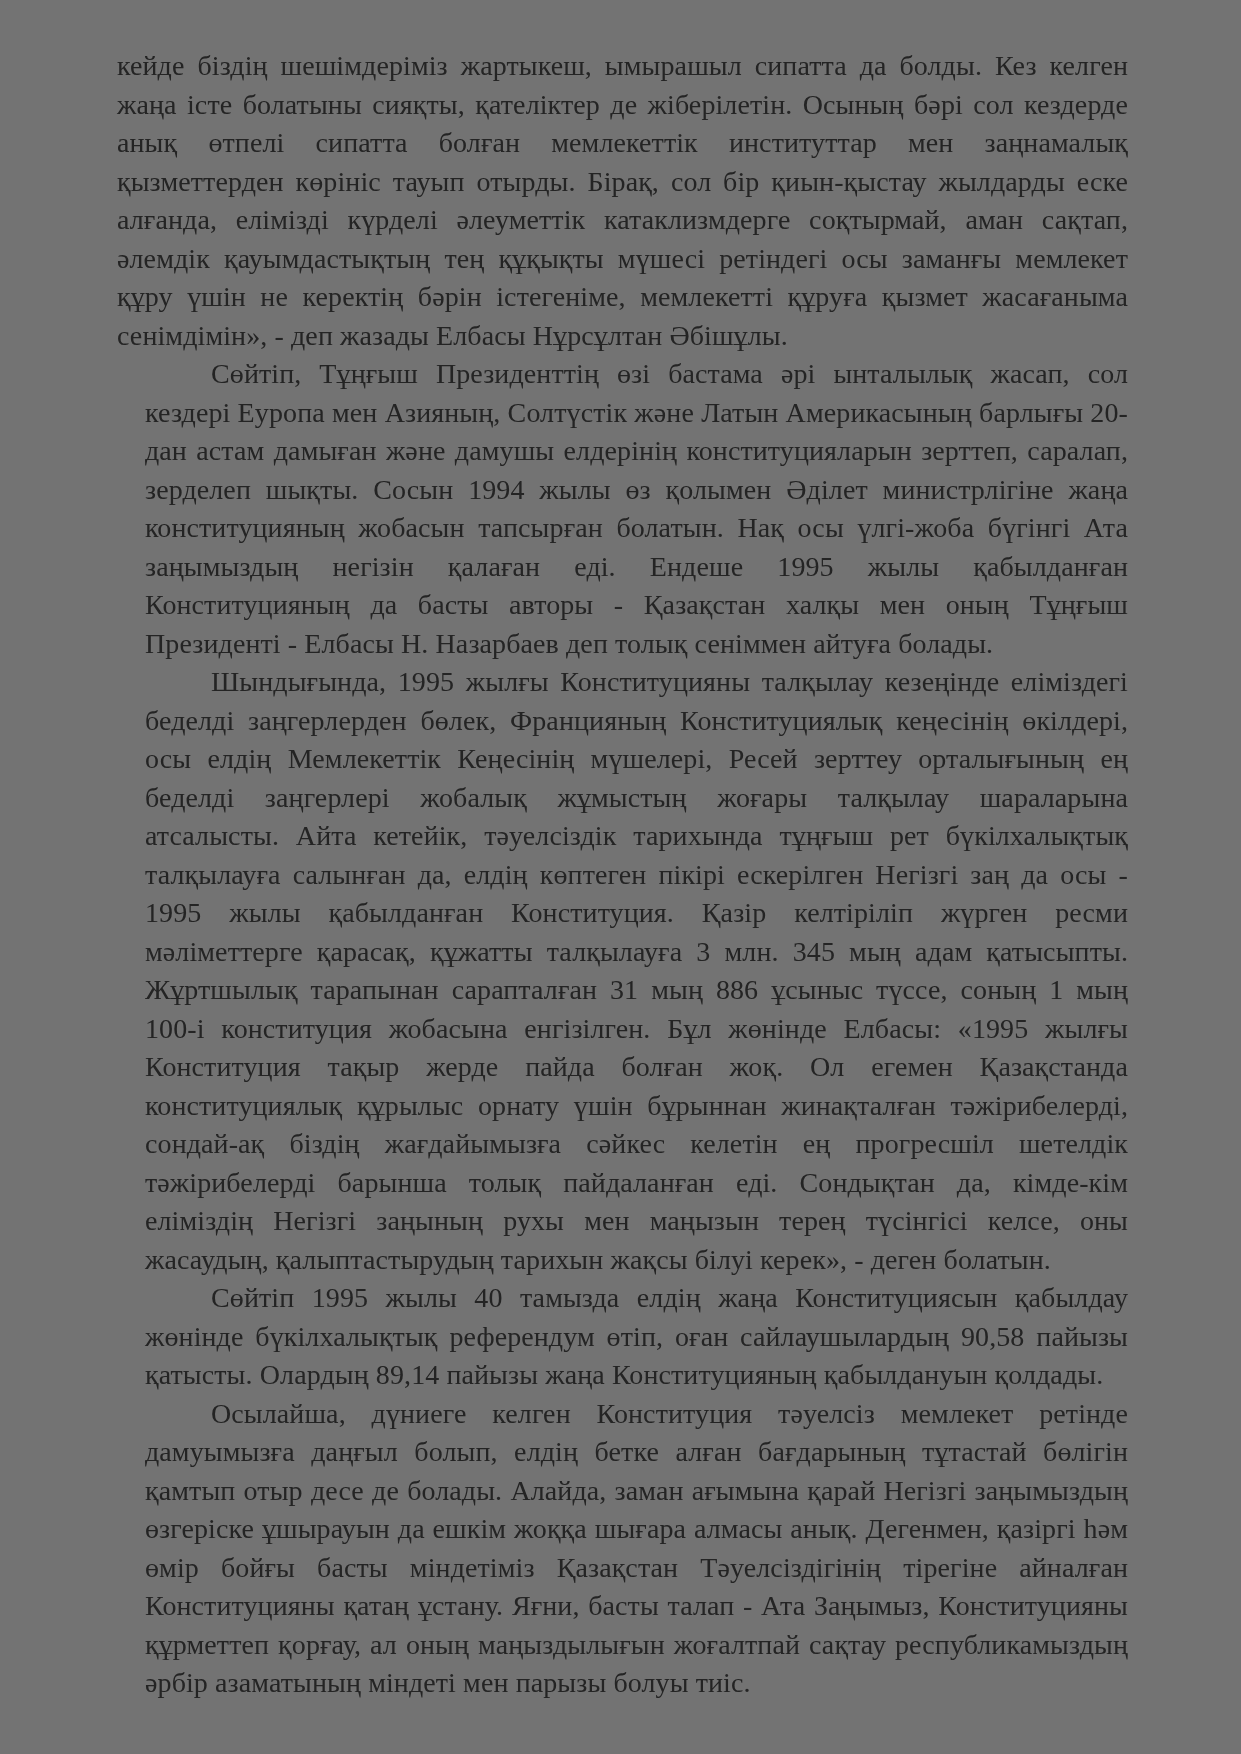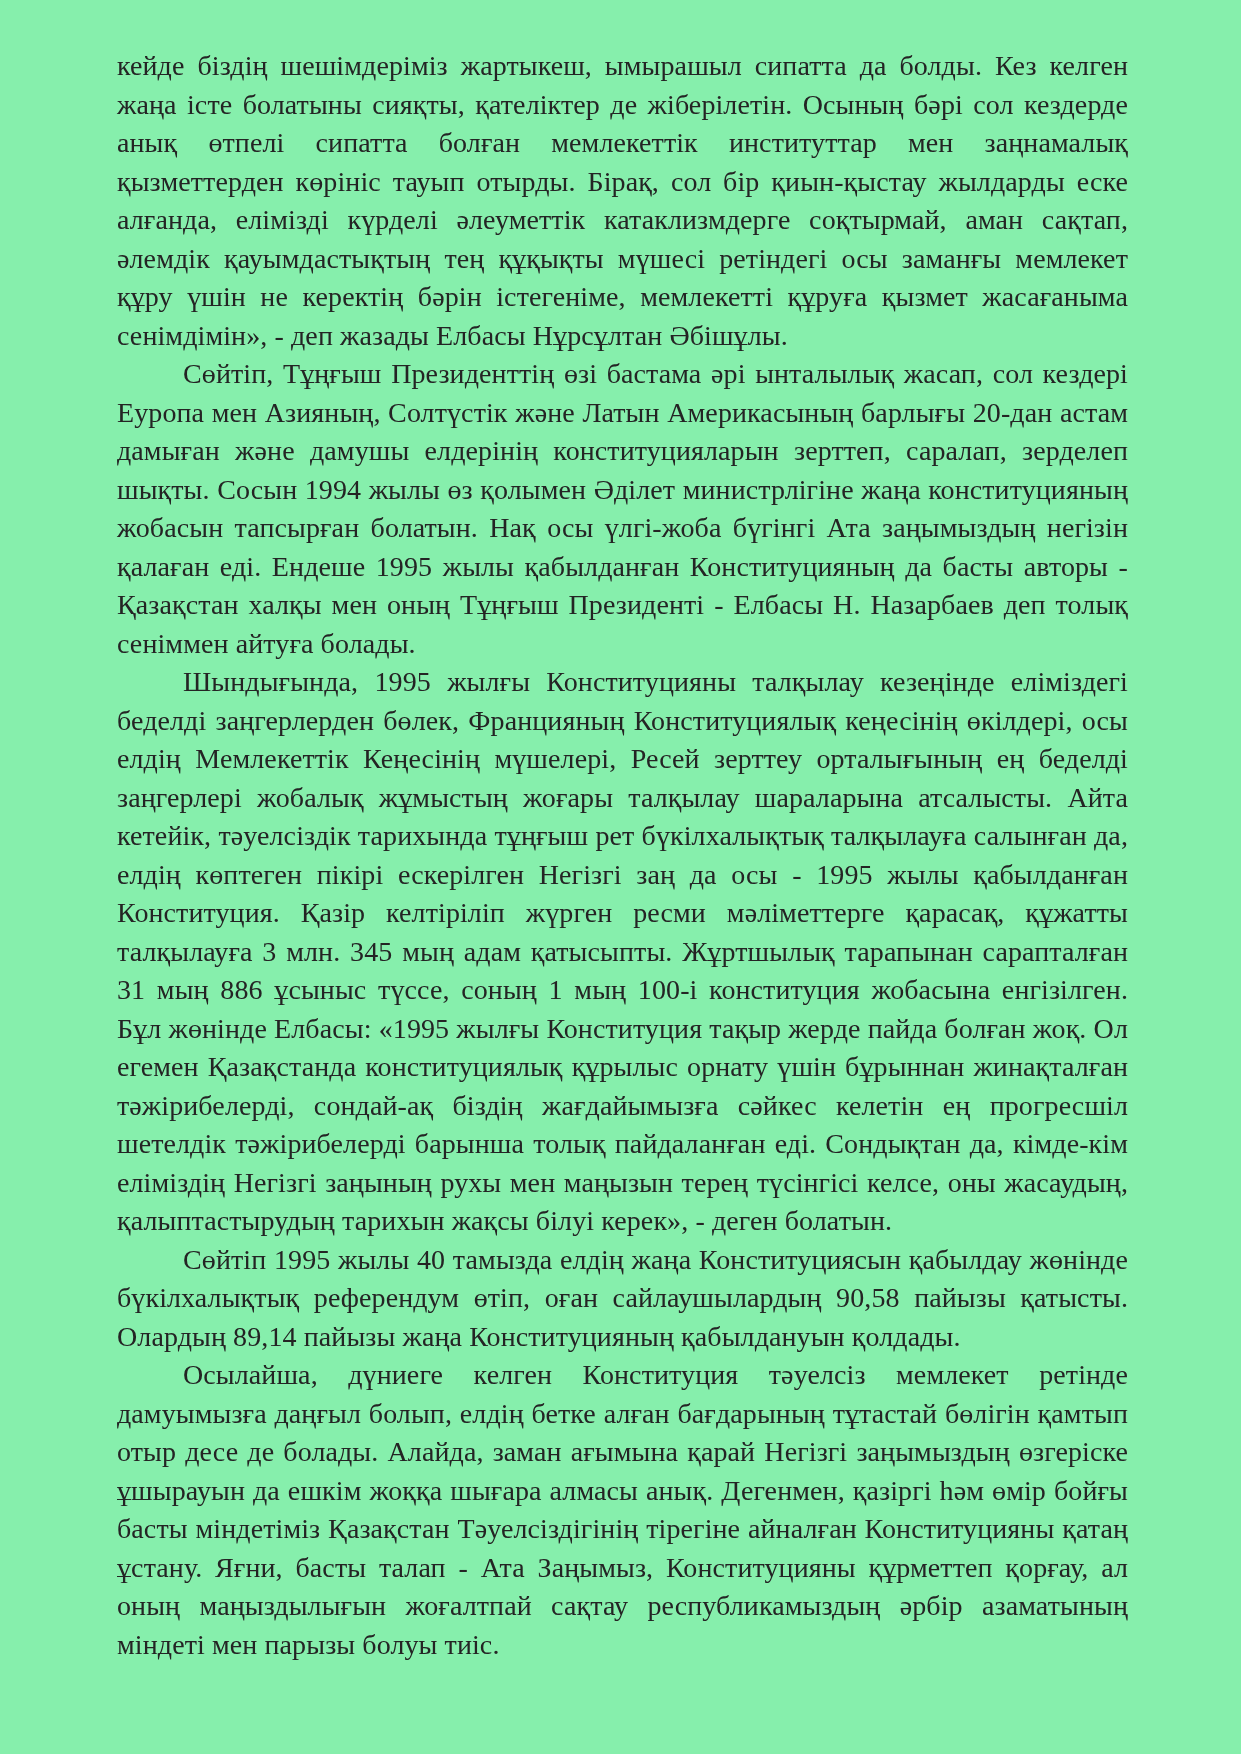--- a/index.html
+++ b/index.html
@@ -9,34 +9,35 @@
   }
   body {
     width: 1241px;
     height: 1754px;
     overflow: hidden;
   }
   .page {
     box-sizing: border-box;
     width: 1241px;
     height: 1754px;
-    background: #86efac;
+    background: #737373;
     padding: 47px 113px 0 117px;
   }
   .para {
     margin: 0;
     font-family: "Liberation Serif", "DejaVu Serif", serif;
     font-size: 28px;
     line-height: 38.5px;
     color: #242424;
     text-align: justify;
     letter-spacing: 0.1px;
   }
   .para.indent {
     text-indent: 66px;
+    margin-left: 28px;
   }
 </style>
 </head>
 <body>
 
 <div class="page">
   <p class="para">кейде біздің шешімдеріміз жартыкеш, ымырашыл сипатта да болды. Кез келген жаңа істе болатыны сияқты, қателіктер де жіберілетін. Осының бәрі сол кездерде анық өтпелі сипатта болған мемлекеттік институттар мен заңнамалық қызметтерден көрініс тауып отырды. Бірақ, сол бір қиын-қыстау жылдарды еске алғанда, елімізді күрделі әлеуметтік катаклизмдерге соқтырмай, аман сақтап, әлемдік қауымдастықтың тең құқықты мүшесі ретіндегі осы заманғы мемлекет құру үшін не керектің бәрін істегеніме, мемлекетті құруға қызмет жасағаныма сенімдімін», - деп жазады Елбасы Нұрсұлтан Әбішұлы.</p>
   <p class="para indent">Сөйтіп, Тұңғыш Президенттің өзі бастама әрі ынталылық жасап, сол кездері Еуропа мен Азияның, Солтүстік және Латын Америкасының барлығы 20-дан астам дамыған және дамушы елдерінің конституцияларын зерттеп, саралап, зерделеп шықты. Сосын 1994 жылы өз қолымен Әділет министрлігіне жаңа конституцияның жобасын тапсырған болатын. Нақ осы үлгі-жоба бүгінгі Ата заңымыздың негізін қалаған еді. Ендеше 1995 жылы қабылданған Конституцияның да басты авторы - Қазақстан халқы мен оның Тұңғыш Президенті - Елбасы Н. Назарбаев деп толық сеніммен айтуға болады.</p>
   <p class="para indent">Шындығында, 1995 жылғы Конституцияны талқылау кезеңінде еліміздегі беделді заңгерлерден бөлек, Францияның Конституциялық кеңесінің өкілдері, осы елдің Мемлекеттік Кеңесінің мүшелері, Ресей зерттеу орталығының ең беделді заңгерлері жобалық жұмыстың жоғары талқылау шараларына атсалысты. Айта кетейік, тәуелсіздік тарихында тұңғыш рет бүкілхалықтық талқылауға салынған да, елдің көптеген пікірі ескерілген Негізгі заң да осы - 1995 жылы қабылданған Конституция. Қазір келтіріліп жүрген ресми мәліметтерге қарасақ, құжатты талқылауға 3 млн. 345 мың адам қатысыпты. Жұртшылық тарапынан сарапталған 31 мың 886 ұсыныс түссе, соның 1 мың 100-і конституция жобасына енгізілген. Бұл жөнінде Елбасы: «1995 жылғы Конституция тақыр жерде пайда болған жоқ. Ол егемен Қазақстанда конституциялық құрылыс орнату үшін бұрыннан жинақталған тәжірибелерді, сондай-ақ біздің жағдайымызға сәйкес келетін ең прогресшіл шетелдік тәжірибелерді барынша толық пайдаланған еді. Сондықтан да, кімде-кім еліміздің Негізгі заңының рухы мен маңызын терең түсінгісі келсе, оны жасаудың, қалыптастырудың тарихын жақсы білуі керек», - деген болатын.</p>
   <p class="para indent">Сөйтіп 1995 жылы 40 тамызда елдің жаңа Конституциясын қабылдау жөнінде бүкілхалықтық референдум өтіп, оған сайлаушылардың 90,58 пайызы қатысты. Олардың 89,14 пайызы жаңа Конституцияның қабылдануын қолдады.</p>

